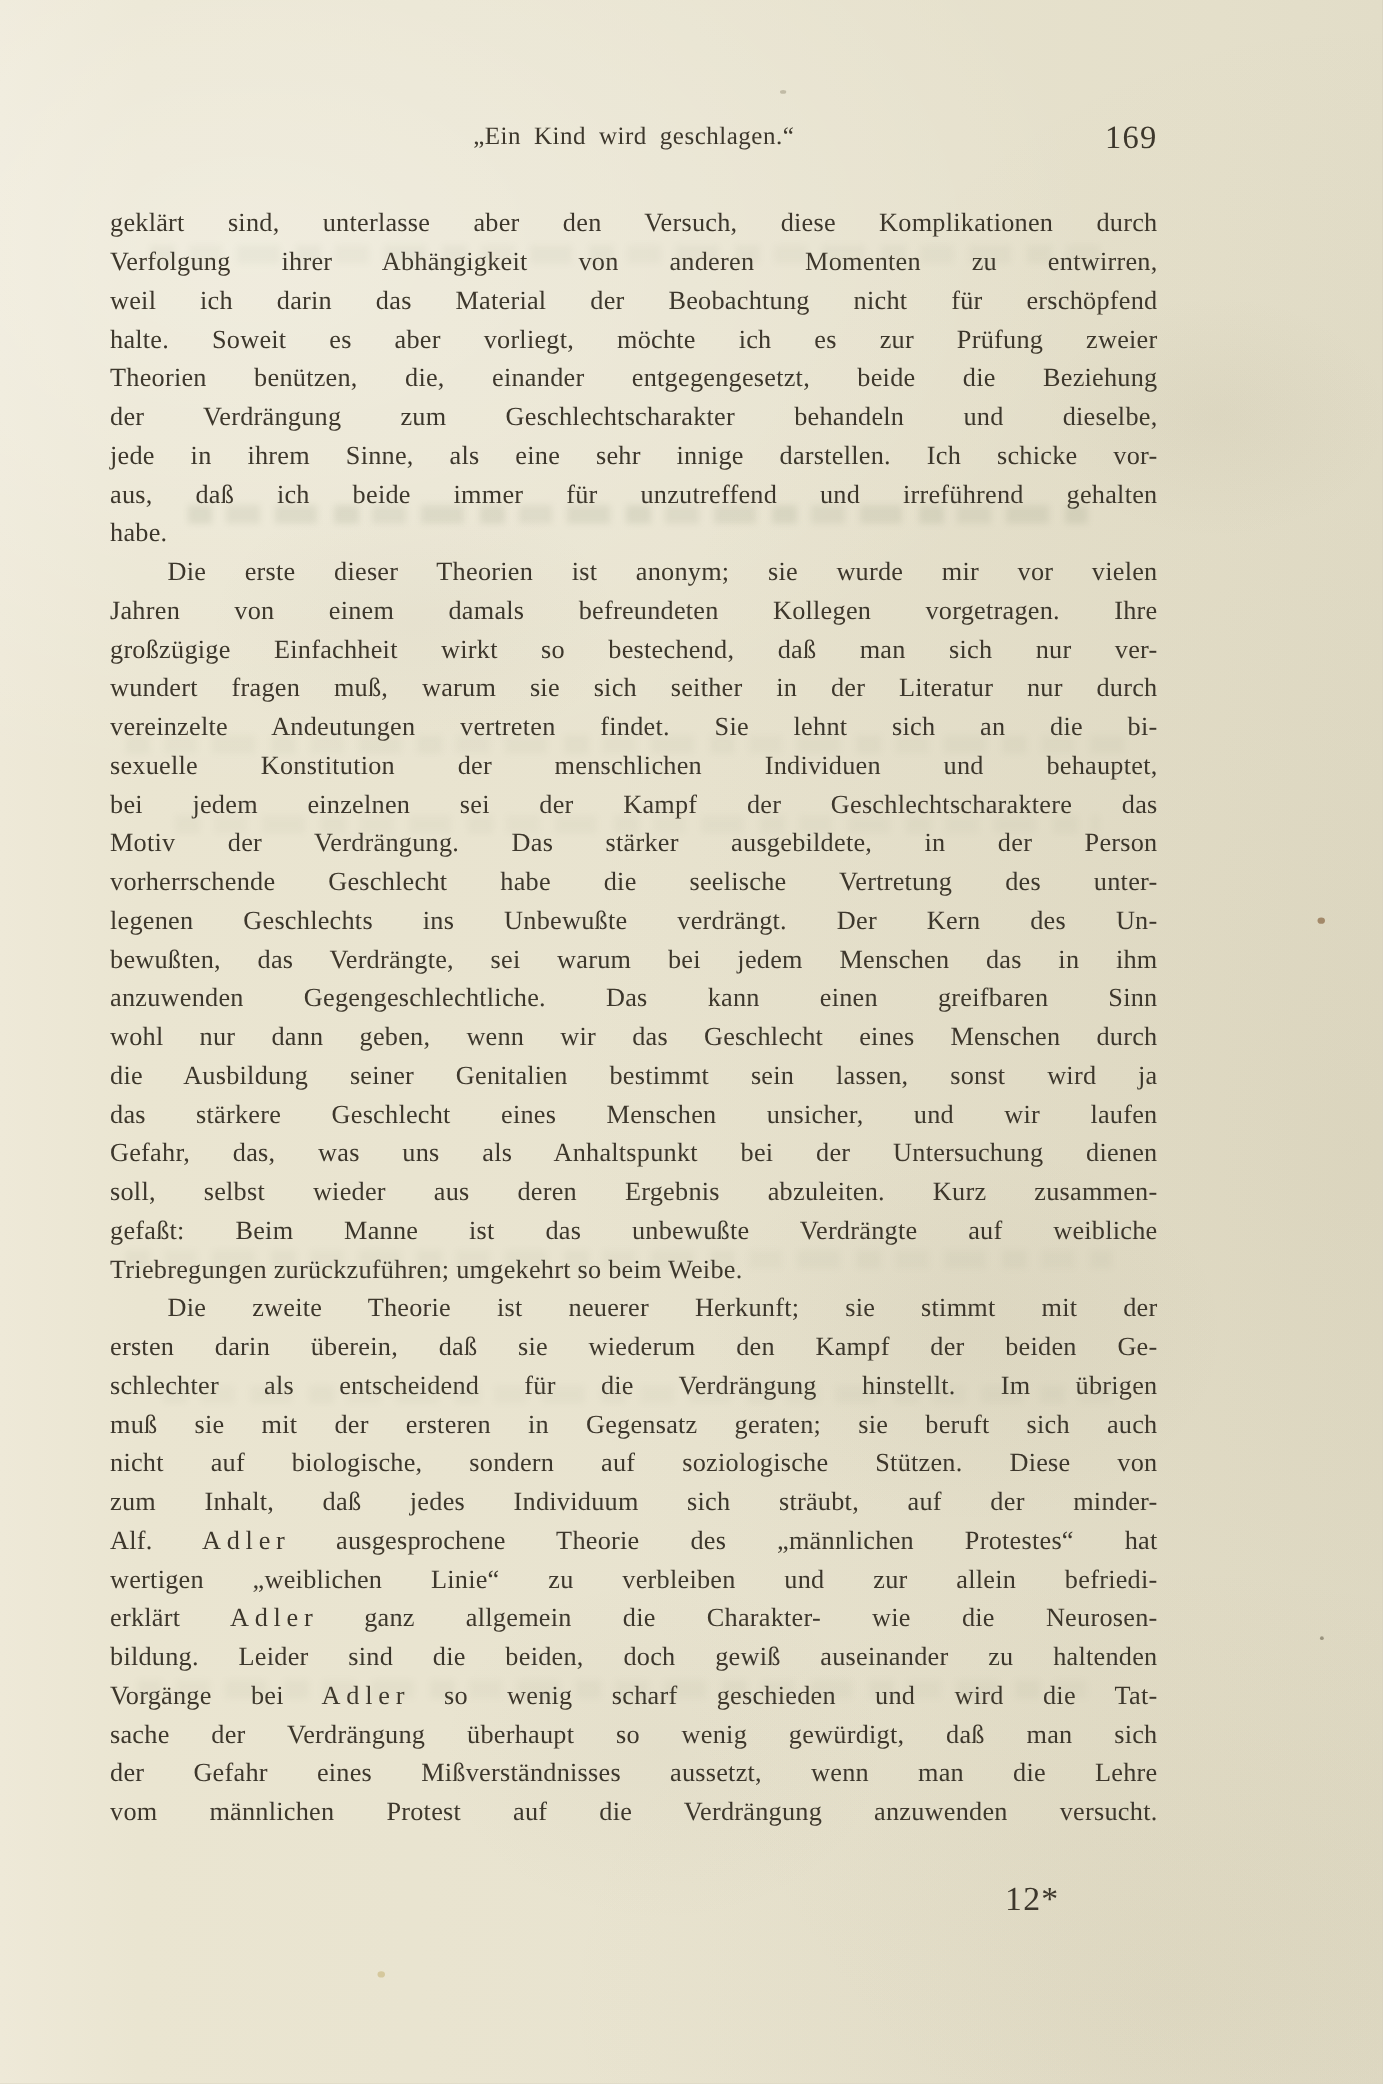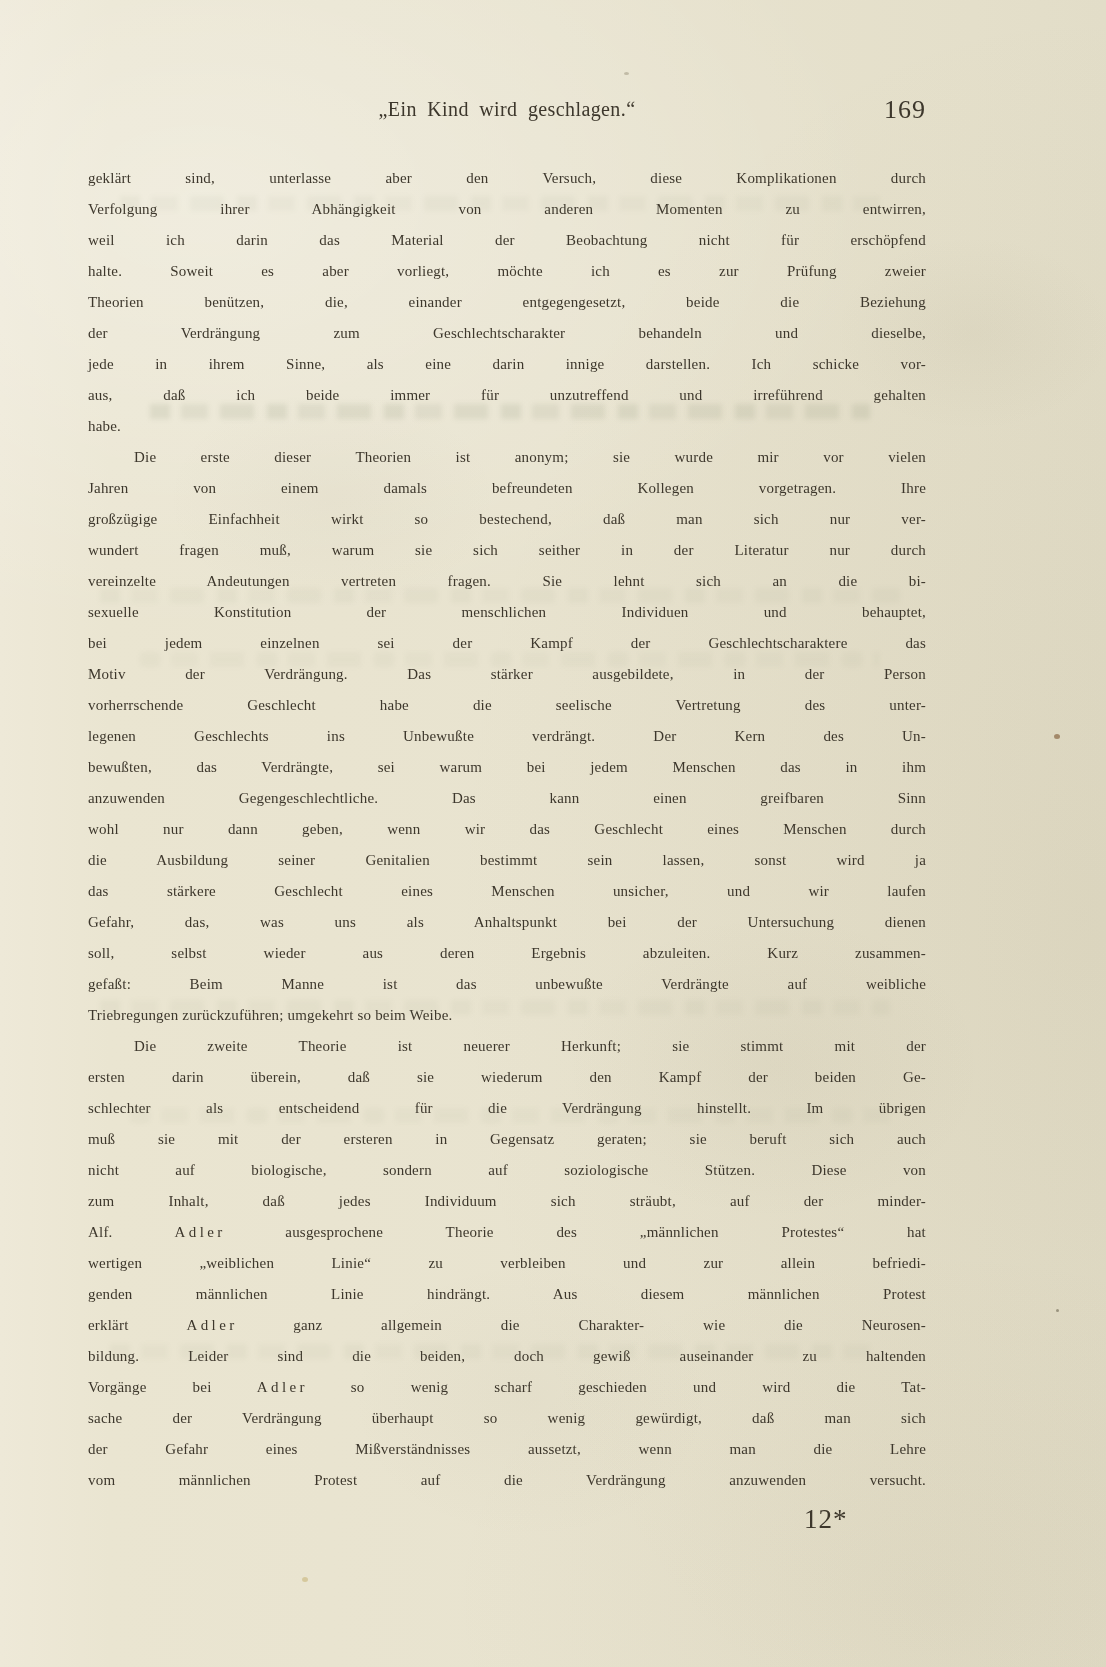--- a/index.html
+++ b/index.html
@@ -51,21 +51,21 @@
     position: absolute;
     right: 0; top: -3px;
     font-size: 26px;
     letter-spacing: 1px;
   }
 
   .body-text {
     position: absolute;
     left: 88px; top: 163px;
     width: 838px;
-    font-size: 15px;
+    font-size: 21px;
     letter-spacing: 0.2px;
   }
   .para { margin: 0; }
   .line {
     height: 31px;
     line-height: 31px;
     text-align: justify;
     text-align-last: justify;
     text-justify: inter-word;
     white-space: normal;
@@ -121,30 +121,30 @@
   </div>
 
   <div class="body-text" id="body-text">
       <div class="para">
         <div class="line">geklärt sind, unterlasse aber den Versuch, diese Komplikationen durch</div>
         <div class="line">Verfolgung ihrer Abhängigkeit von anderen Momenten zu entwirren,</div>
         <div class="line">weil ich darin das Material der Beobachtung nicht für erschöpfend</div>
         <div class="line">halte.  Soweit es aber vorliegt, möchte ich es zur Prüfung zweier</div>
         <div class="line">Theorien benützen, die, einander entgegengesetzt, beide die Beziehung</div>
         <div class="line">der Verdrängung zum Geschlechtscharakter behandeln und dieselbe,</div>
-        <div class="line">jede in ihrem Sinne, als eine darin innige darstellen.  Ich schicke vor-</div>
+        <div class="line">jede in ihrem Sinne, als eine sehr innige darstellen.  Ich schicke vor-</div>
         <div class="line">aus, daß ich beide immer für unzutreffend und irreführend gehalten</div>
         <div class="line no-stretch">habe.</div>
       </div>
       <div class="para">
         <div class="line indent">Die erste dieser Theorien ist anonym; sie wurde mir vor vielen</div>
         <div class="line">Jahren von einem damals befreundeten Kollegen vorgetragen.  Ihre</div>
         <div class="line">großzügige Einfachheit wirkt so bestechend, daß man sich nur ver-</div>
         <div class="line">wundert fragen muß, warum sie sich seither in der Literatur nur durch</div>
-        <div class="line">vereinzelte Andeutungen vertreten fragen.  Sie lehnt sich an die bi-</div>
+        <div class="line">vereinzelte Andeutungen vertreten findet.  Sie lehnt sich an die bi-</div>
         <div class="line">sexuelle Konstitution der menschlichen Individuen und behauptet,</div>
         <div class="line">bei jedem einzelnen sei der Kampf der Geschlechtscharaktere das</div>
         <div class="line">Motiv der Verdrängung.  Das stärker ausgebildete, in der Person</div>
         <div class="line">vorherrschende Geschlecht habe die seelische Vertretung des unter-</div>
         <div class="line">legenen Geschlechts ins Unbewußte verdrängt.  Der Kern des Un-</div>
         <div class="line">bewußten, das Verdrängte, sei warum bei jedem Menschen das in ihm</div>
         <div class="line">anzuwenden Gegengeschlechtliche.  Das kann einen greifbaren Sinn</div>
         <div class="line">wohl nur dann geben, wenn wir das Geschlecht eines Menschen durch</div>
         <div class="line">die Ausbildung seiner Genitalien bestimmt sein lassen, sonst wird ja</div>
         <div class="line">das stärkere Geschlecht eines Menschen unsicher, und wir laufen</div>
@@ -155,21 +155,20 @@
       </div>
       <div class="para">
         <div class="line indent">Die zweite Theorie ist neuerer Herkunft; sie stimmt mit der</div>
         <div class="line">ersten darin überein, daß sie wiederum den Kampf der beiden Ge-</div>
         <div class="line">schlechter als entscheidend für die Verdrängung hinstellt.  Im übrigen</div>
         <div class="line">muß sie mit der ersteren in Gegensatz geraten; sie beruft sich auch</div>
         <div class="line">nicht auf biologische, sondern auf soziologische Stützen.  Diese von</div>
         <div class="line">zum Inhalt, daß jedes Individuum sich sträubt, auf der minder-</div>
         <div class="line">Alf. A d l e r ausgesprochene Theorie des „männlichen Protestes“ hat</div>
         <div class="line">wertigen „weiblichen Linie“ zu verbleiben und zur allein befriedi-</div>
-        <div class="line">genden männlichen Linie hindrängt.  Aus diesem männlichen Protest</div>
         <div class="line">erklärt A d l e r ganz allgemein die Charakter- wie die Neurosen-</div>
         <div class="line">bildung.  Leider sind die beiden, doch gewiß auseinander zu haltenden</div>
         <div class="line">Vorgänge bei A d l e r so wenig scharf geschieden und wird die Tat-</div>
         <div class="line">sache der Verdrängung überhaupt so wenig gewürdigt, daß man sich</div>
         <div class="line">der Gefahr eines Mißverständnisses aussetzt, wenn man die Lehre</div>
         <div class="line">vom männlichen Protest auf die Verdrängung anzuwenden versucht.</div>
       </div>
     </div>
 
   <div class="signature-mark">12*</div>

